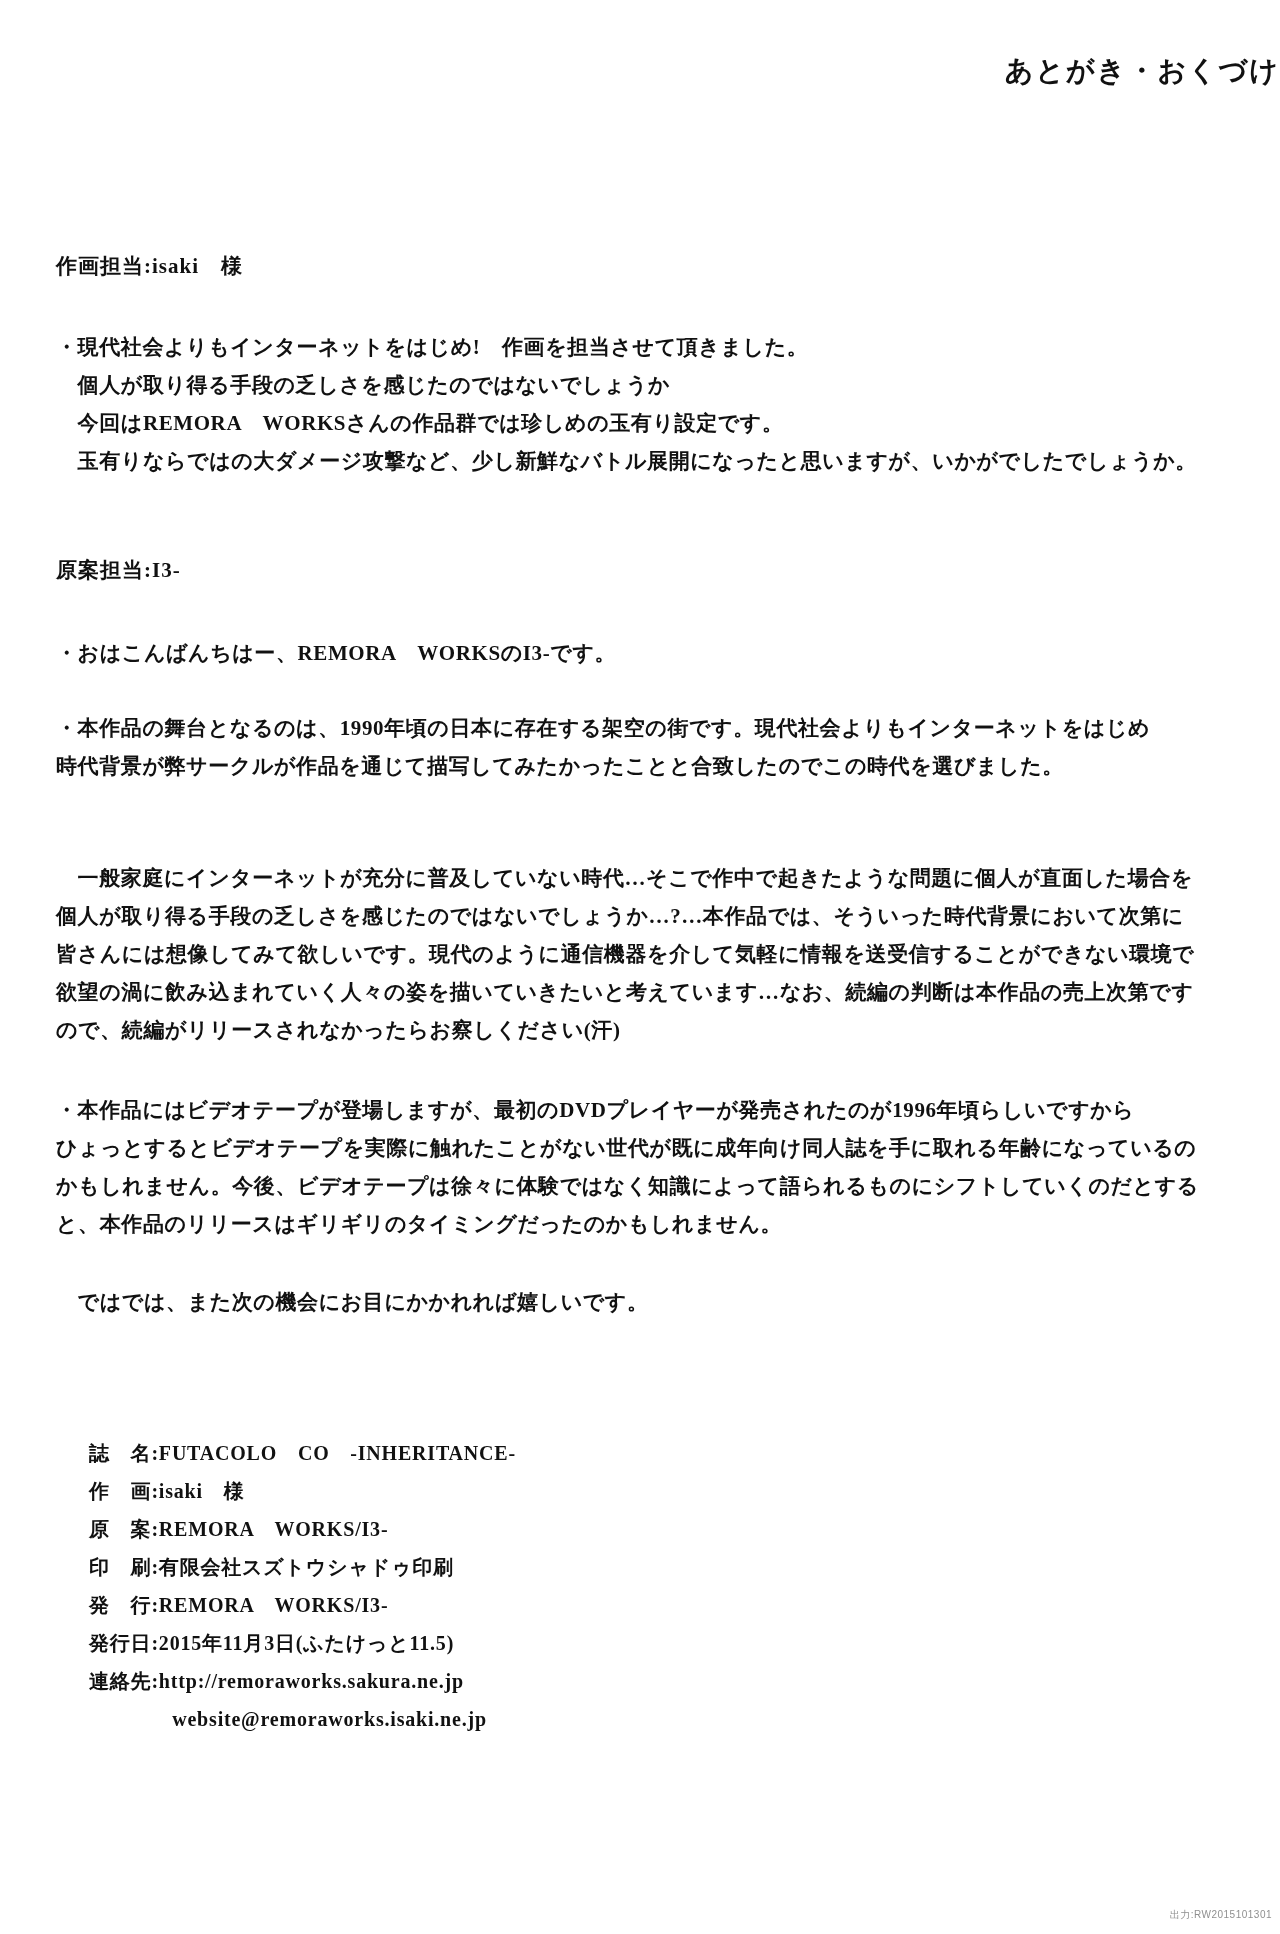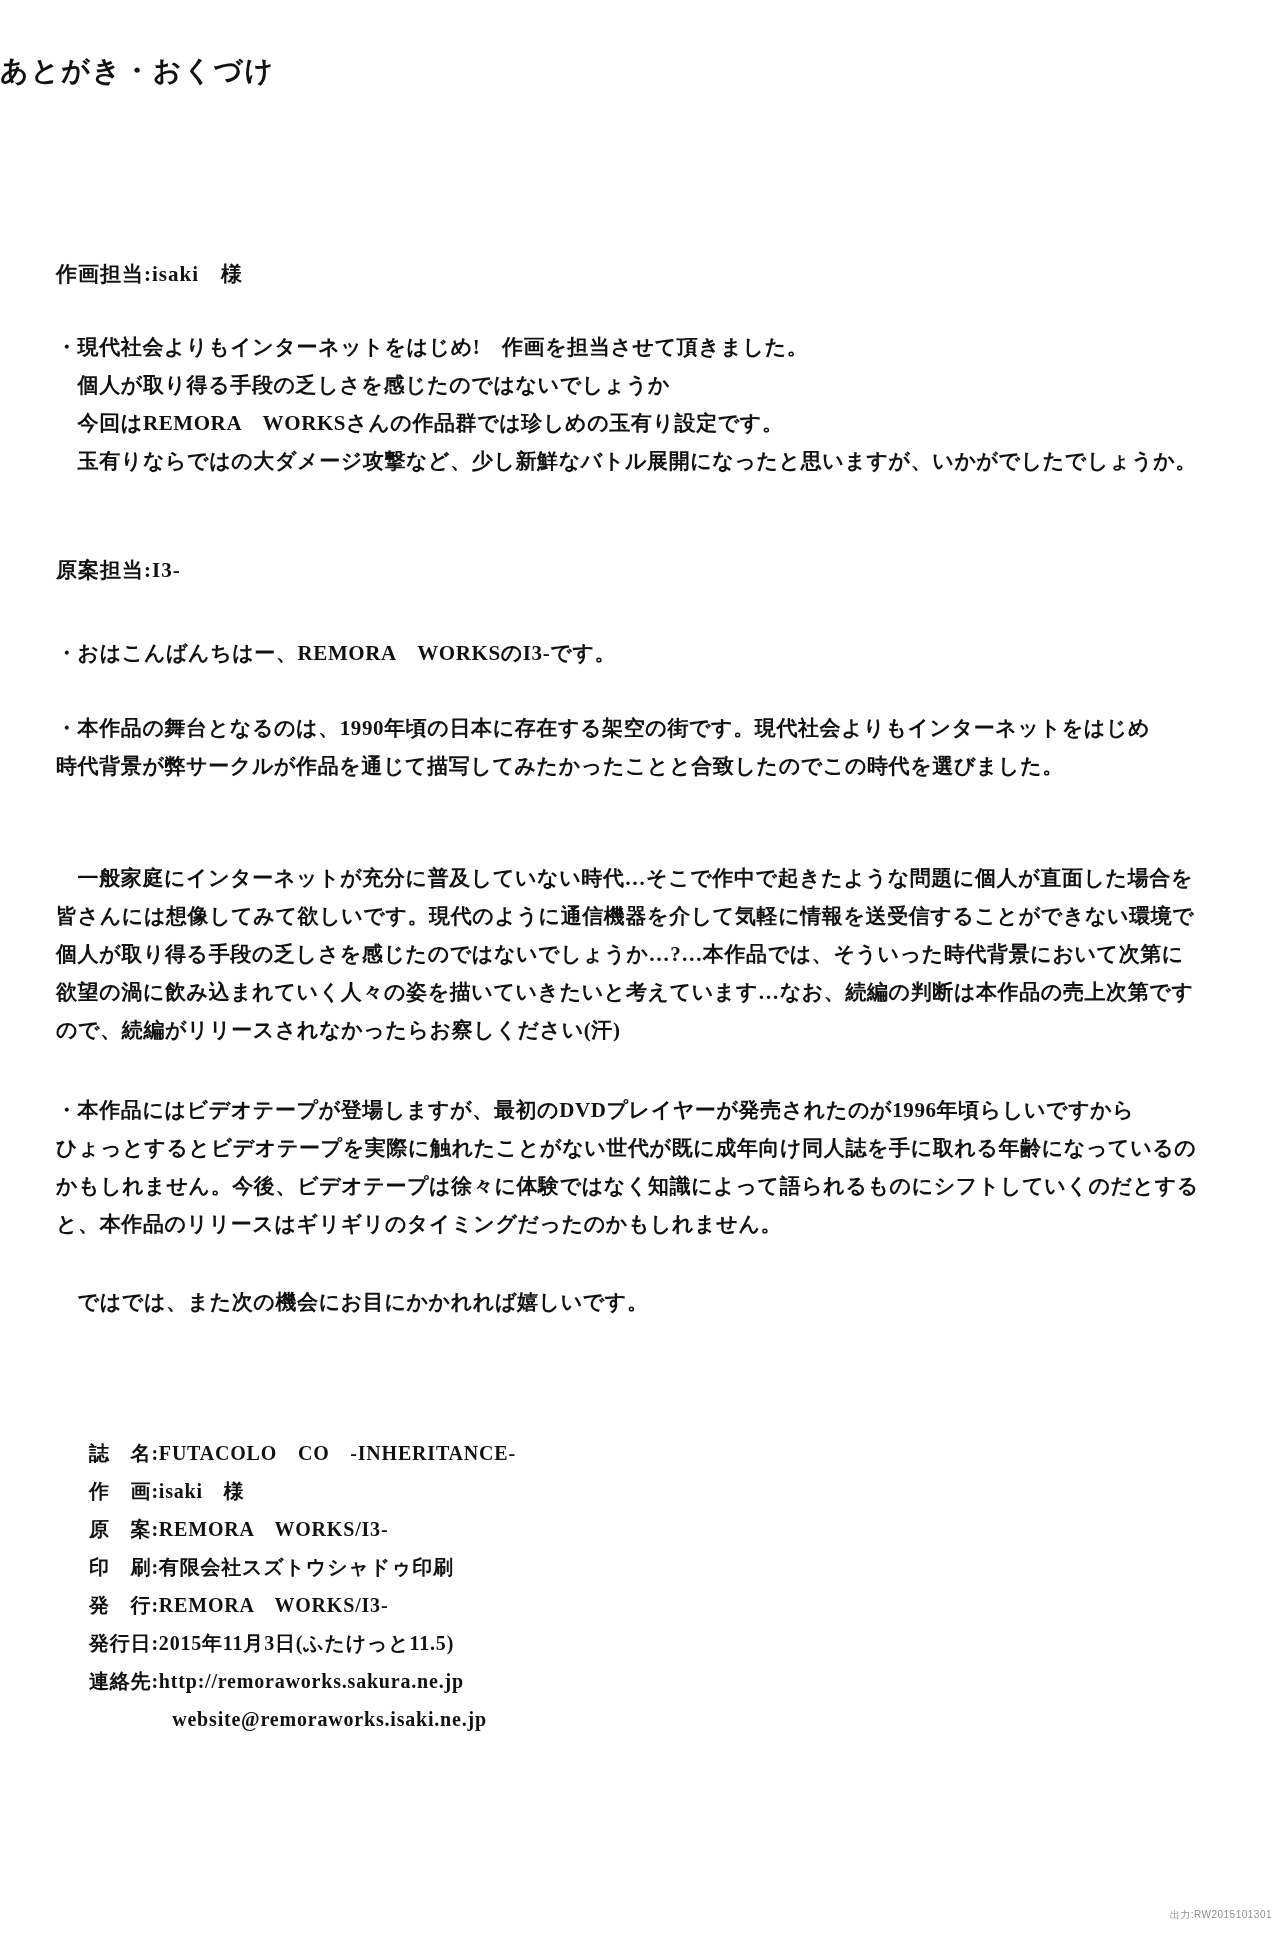--- a/index.html
+++ b/index.html
@@ -8,21 +8,21 @@
     width:1280px;height:1934px;
     margin:0 auto;
     background:#ffffff;
     color:#111111;
     font-family:"Liberation Serif","DejaVu Serif",serif;
     overflow:hidden;
   }
   .doc-title{
     position:absolute;
     top:52px;left:0;width:100%;
-    text-align:left;
+    text-align:right;
     font-size:28px;
     font-weight:700;
     letter-spacing:2px;
   }
   .heading{
     position:absolute;
     left:56px;
     font-size:21px;
     font-weight:700;
     letter-spacing:1px;
@@ -63,21 +63,21 @@
     letter-spacing:0.5px;
   }
 </style>
 </head>
 <body>
 
 <div class="page">
 
   <div class="doc-title">あとがき・おくづけ</div>
 
-  <div class="heading" style="top:260px">作画担当:isaki　様</div>
+  <div class="heading" style="top:252px">作画担当:isaki　様</div>
 
   <div class="body-block" style="top:328px">
     <div class="line">・現代社会よりもインターネットをはじめ!　作画を担当させて頂きました。</div>
     <div class="line">　個人が取り得る手段の乏しさを感じたのではないでしょうか</div>
     <div class="line">　今回はREMORA　WORKSさんの作品群では珍しめの玉有り設定です。</div>
     <div class="line">　玉有りならではの大ダメージ攻撃など、少し新鮮なバトル展開になったと思いますが、いかがでしたでしょうか。</div>
   </div>
 
   <div class="heading" style="top:556px">原案担当:I3-</div>
 
@@ -85,22 +85,22 @@
     <div class="line">・おはこんばんちはー、REMORA　WORKSのI3-です。</div>
   </div>
 
   <div class="body-block" style="top:709px">
     <div class="line">・本作品の舞台となるのは、1990年頃の日本に存在する架空の街です。現代社会よりもインターネットをはじめ</div>
     <div class="line">時代背景が弊サークルが作品を通じて描写してみたかったことと合致したのでこの時代を選びました。</div>
   </div>
 
   <div class="body-block" style="top:859px">
     <div class="line">　一般家庭にインターネットが充分に普及していない時代…そこで作中で起きたような問題に個人が直面した場合を</div>
+    <div class="line">個人が取り得る手段の乏しさを感じたのではないでしょうか…?…本作品では、そういった時代背景において次第に</div>
     <div class="line">皆さんには想像してみて欲しいです。現代のように通信機器を介して気軽に情報を送受信することができない環境で</div>
-    <div class="line">個人が取り得る手段の乏しさを感じたのではないでしょうか…?…本作品では、そういった時代背景において次第に</div>
     <div class="line">欲望の渦に飲み込まれていく人々の姿を描いていきたいと考えています…なお、続編の判断は本作品の売上次第です</div>
     <div class="line">ので、続編がリリースされなかったらお察しください(汗)</div>
   </div>
 
   <div class="body-block" style="top:1091px">
     <div class="line">・本作品にはビデオテープが登場しますが、最初のDVDプレイヤーが発売されたのが1996年頃らしいですから</div>
     <div class="line">ひょっとするとビデオテープを実際に触れたことがない世代が既に成年向け同人誌を手に取れる年齢になっているの</div>
     <div class="line">かもしれません。今後、ビデオテープは徐々に体験ではなく知識によって語られるものにシフトしていくのだとする</div>
     <div class="line">と、本作品のリリースはギリギリのタイミングだったのかもしれません。</div>
   </div>

